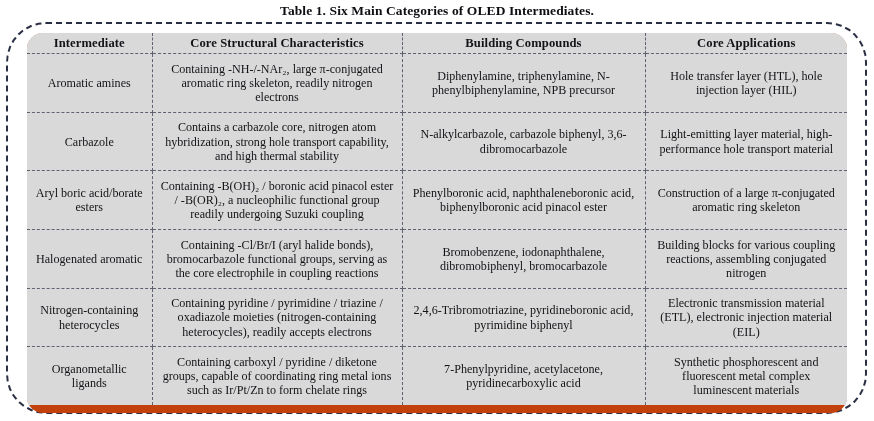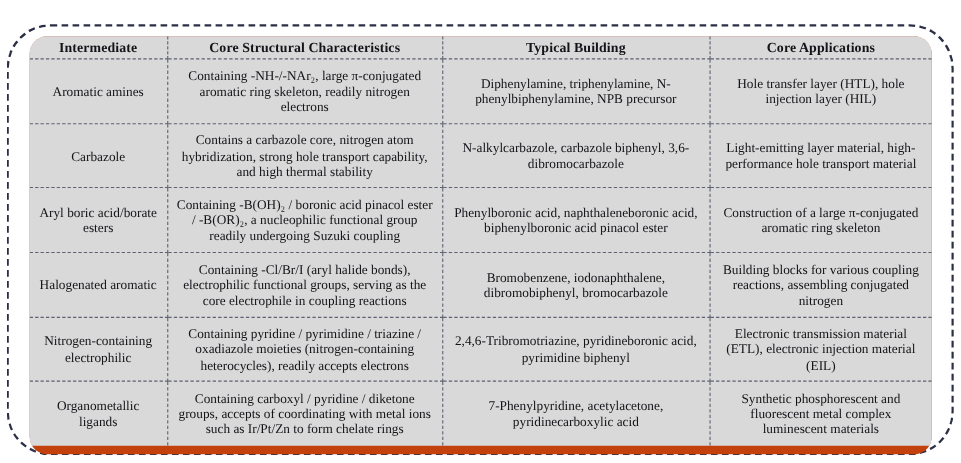--- a/index.html
+++ b/index.html
@@ -91,36 +91,37 @@
   .col-a { width: 125px; }
   .col-b { width: 250px; }
   .col-c { width: 243px; }
   .col-d { width: 202px; }
 </style>
 </head>
 <body>
 
 <div class="page">
 
+  <div class="caption">Table 1. Six Main Categories of OLED Intermediates.</div>
 
   <div class="dashed-frame"></div>
 
   <div class="table-wrap">
     <table class="oled">
       <colgroup>
         <col class="col-a">
         <col class="col-b">
         <col class="col-c">
         <col class="col-d">
       </colgroup>
       <thead>
         <tr>
           <th>Intermediate</th>
           <th>Core Structural Characteristics</th>
-          <th>Typical Building</th>
+          <th>Building Compounds</th>
           <th>Core Applications</th>
         </tr>
       </thead>
       <tbody>
         <tr>
           <td class="cell-name">Aromatic amines</td>
           <td>Containing -NH-/-NAr₂, large π-conjugated aromatic ring skeleton, readily nitrogen electrons</td>
           <td>Diphenylamine, triphenylamine, N-phenylbiphenylamine, NPB precursor</td>
           <td>Hole transfer layer (HTL), hole injection layer (HIL)</td>
         </tr>
@@ -131,33 +132,33 @@
           <td>Light-emitting layer material, high-performance hole transport material</td>
         </tr>
         <tr>
           <td class="cell-name">Aryl boric acid/borate esters</td>
           <td>Containing -B(OH)₂ / boronic acid pinacol ester / -B(OR)₂, a nucleophilic functional group readily undergoing Suzuki coupling</td>
           <td>Phenylboronic acid, naphthaleneboronic acid, biphenylboronic acid pinacol ester</td>
           <td>Construction of a large π-conjugated aromatic ring skeleton</td>
         </tr>
         <tr>
           <td class="cell-name">Halogenated aromatic</td>
-          <td>Containing -Cl/Br/I (aryl halide bonds), electrophilic functional groups, serving as the core electrophile in coupling reactions</td>
+          <td>Containing -Cl/Br/I (aryl halide bonds), bromocarbazole functional groups, serving as the core electrophile in coupling reactions</td>
           <td>Bromobenzene, iodonaphthalene, dibromobiphenyl, bromocarbazole</td>
           <td>Building blocks for various coupling reactions, assembling conjugated nitrogen</td>
         </tr>
         <tr>
-          <td class="cell-name">Nitrogen-containing electrophilic</td>
+          <td class="cell-name">Nitrogen-containing heterocycles</td>
           <td>Containing pyridine / pyrimidine / triazine / oxadiazole moieties (nitrogen-containing heterocycles), readily accepts electrons</td>
           <td>2,4,6-Tribromotriazine, pyridineboronic acid, pyrimidine biphenyl</td>
           <td>Electronic transmission material (ETL), electronic injection material (EIL)</td>
         </tr>
         <tr>
           <td class="cell-name">Organometallic ligands</td>
-          <td>Containing carboxyl / pyridine / diketone groups, accepts of coordinating with metal ions such as Ir/Pt/Zn to form chelate rings</td>
+          <td>Containing carboxyl / pyridine / diketone groups, capable of coordinating ring metal ions such as Ir/Pt/Zn to form chelate rings</td>
           <td>7-Phenylpyridine, acetylacetone, pyridinecarboxylic acid</td>
           <td>Synthetic phosphorescent and fluorescent metal complex luminescent materials</td>
         </tr>
       </tbody>
     </table>
   </div>
 
 </div>
 
 </body></html>

